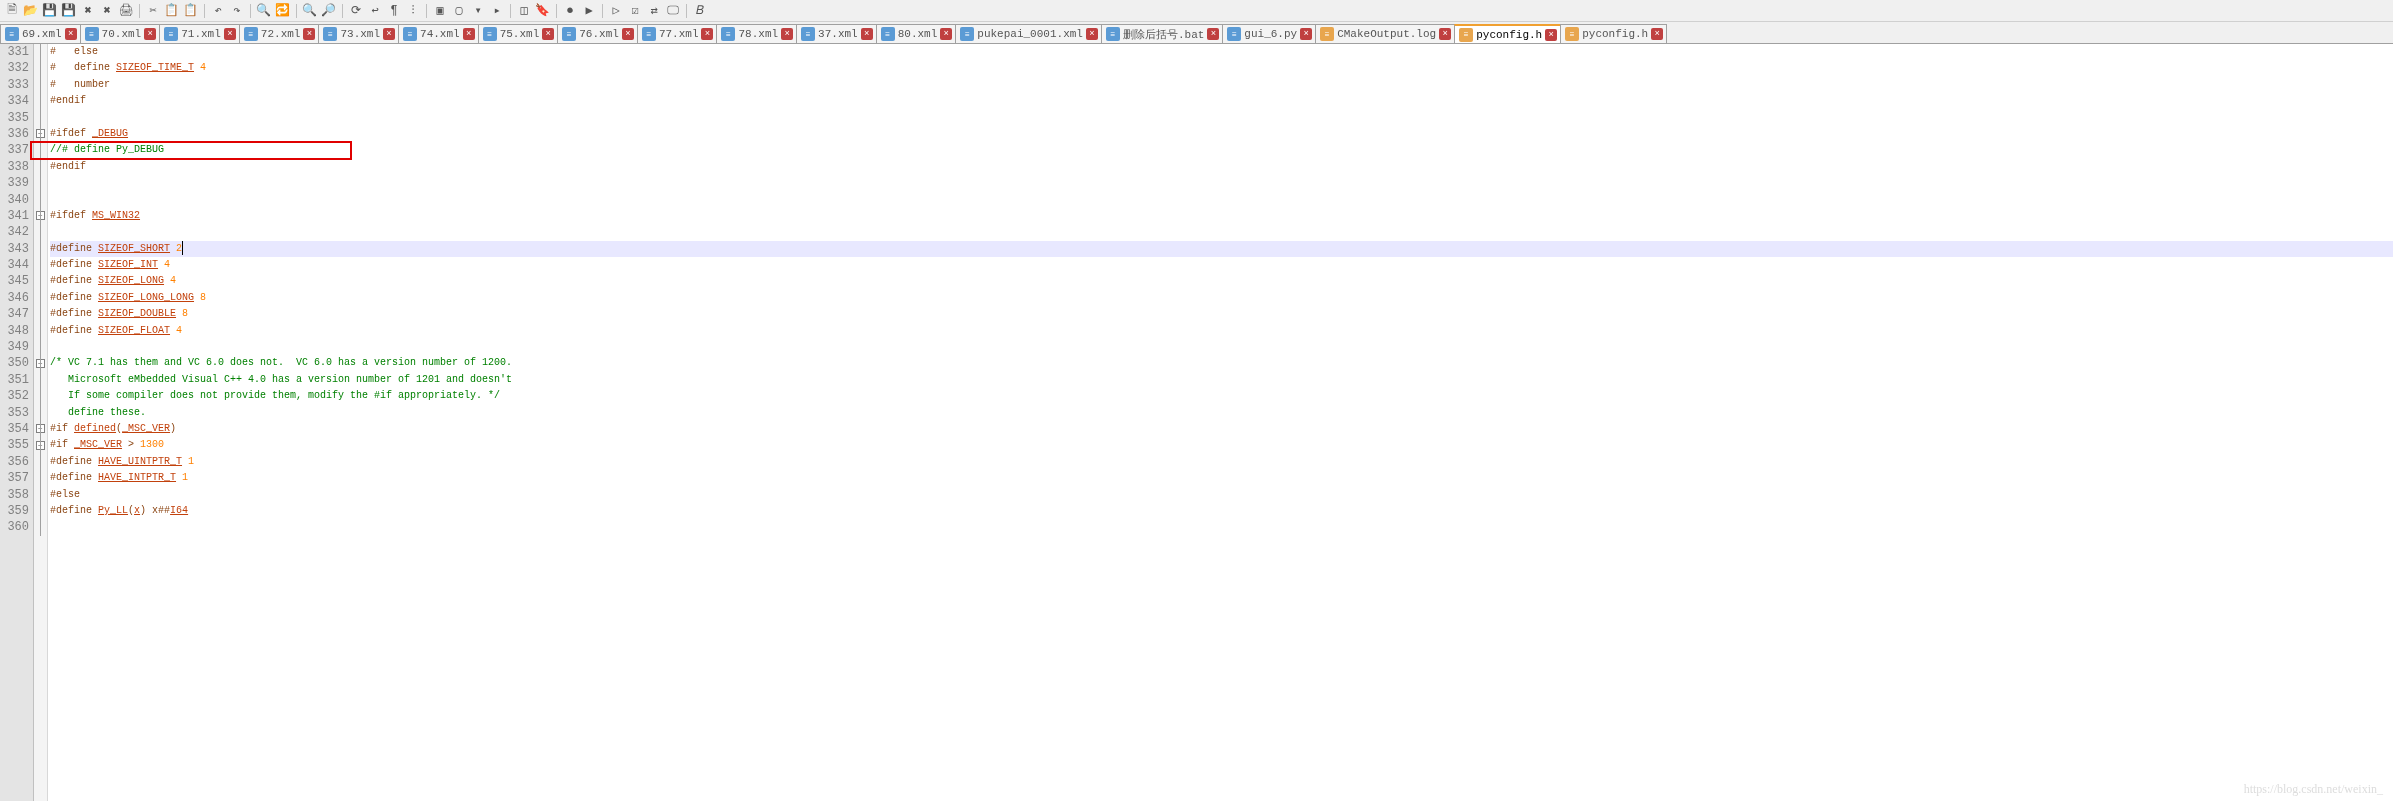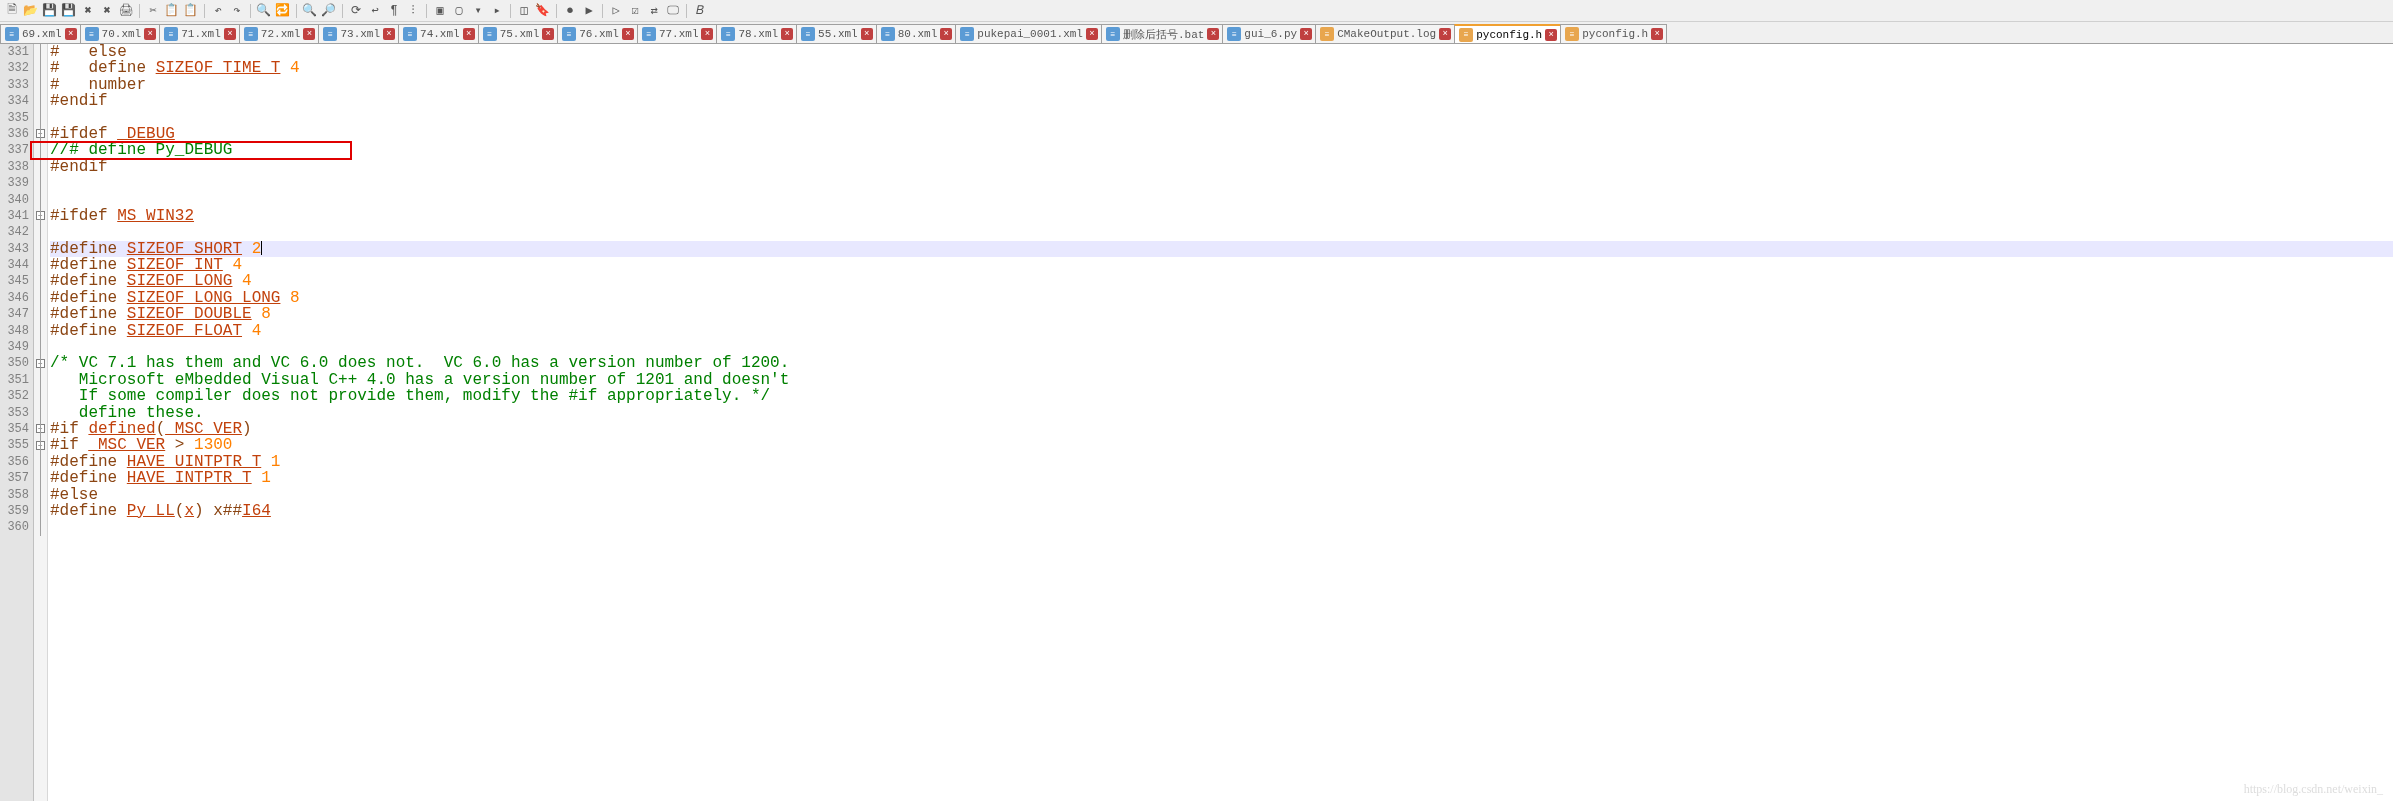--- a/index.html
+++ b/index.html
@@ -130,21 +130,21 @@
 }
 .code {
   flex: 1;
   position: relative;
   padding-left: 2px;
 }
 .code-line {
   height: 16.4px;
   line-height: 16.4px;
   white-space: pre;
-  font-size: 16px;
+  font-size: 10px;
 }
 .hl-line { background: #e8e8ff; }
 .kw { color: #c2410c; text-decoration: underline; }
 .mac { color: #8b4513; }
 .num { color: #ff8000; }
 .comment { color: #008000; }
 .red-box {
   position: absolute;
   border: 2px solid #e00000;
   pointer-events: none;
@@ -260,21 +260,21 @@
       <span>77.xml</span>
       <span class="close-x">×</span>
     </div>
     <div class="tab">
       <span class="file-icon">≡</span>
       <span>78.xml</span>
       <span class="close-x">×</span>
     </div>
     <div class="tab">
       <span class="file-icon">≡</span>
-      <span>55.xml</span>
+      <span>37.xml</span>
       <span class="close-x">×</span>
     </div>
     <div class="tab">
       <span class="file-icon">≡</span>
       <span>80.xml</span>
       <span class="close-x">×</span>
     </div>
     <div class="tab">
       <span class="file-icon">≡</span>
       <span>pukepai_0001.xml</span>

